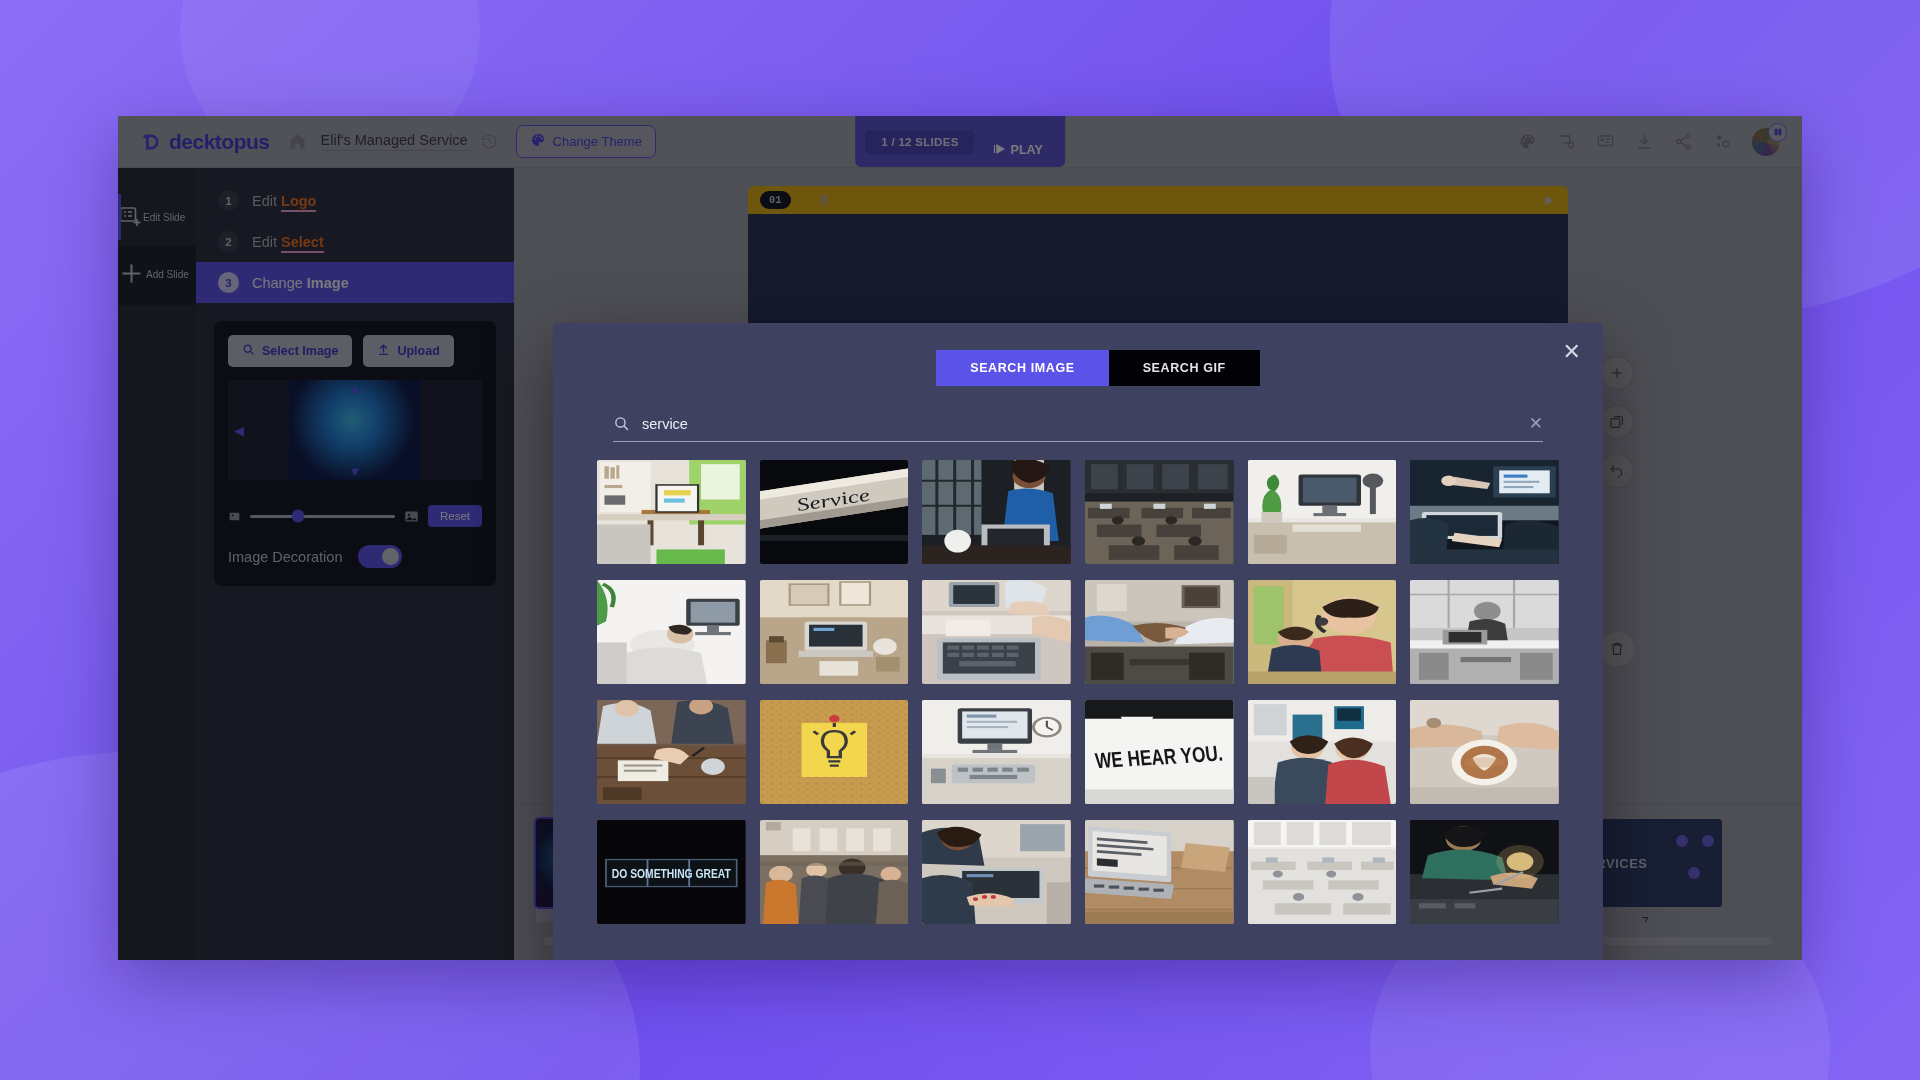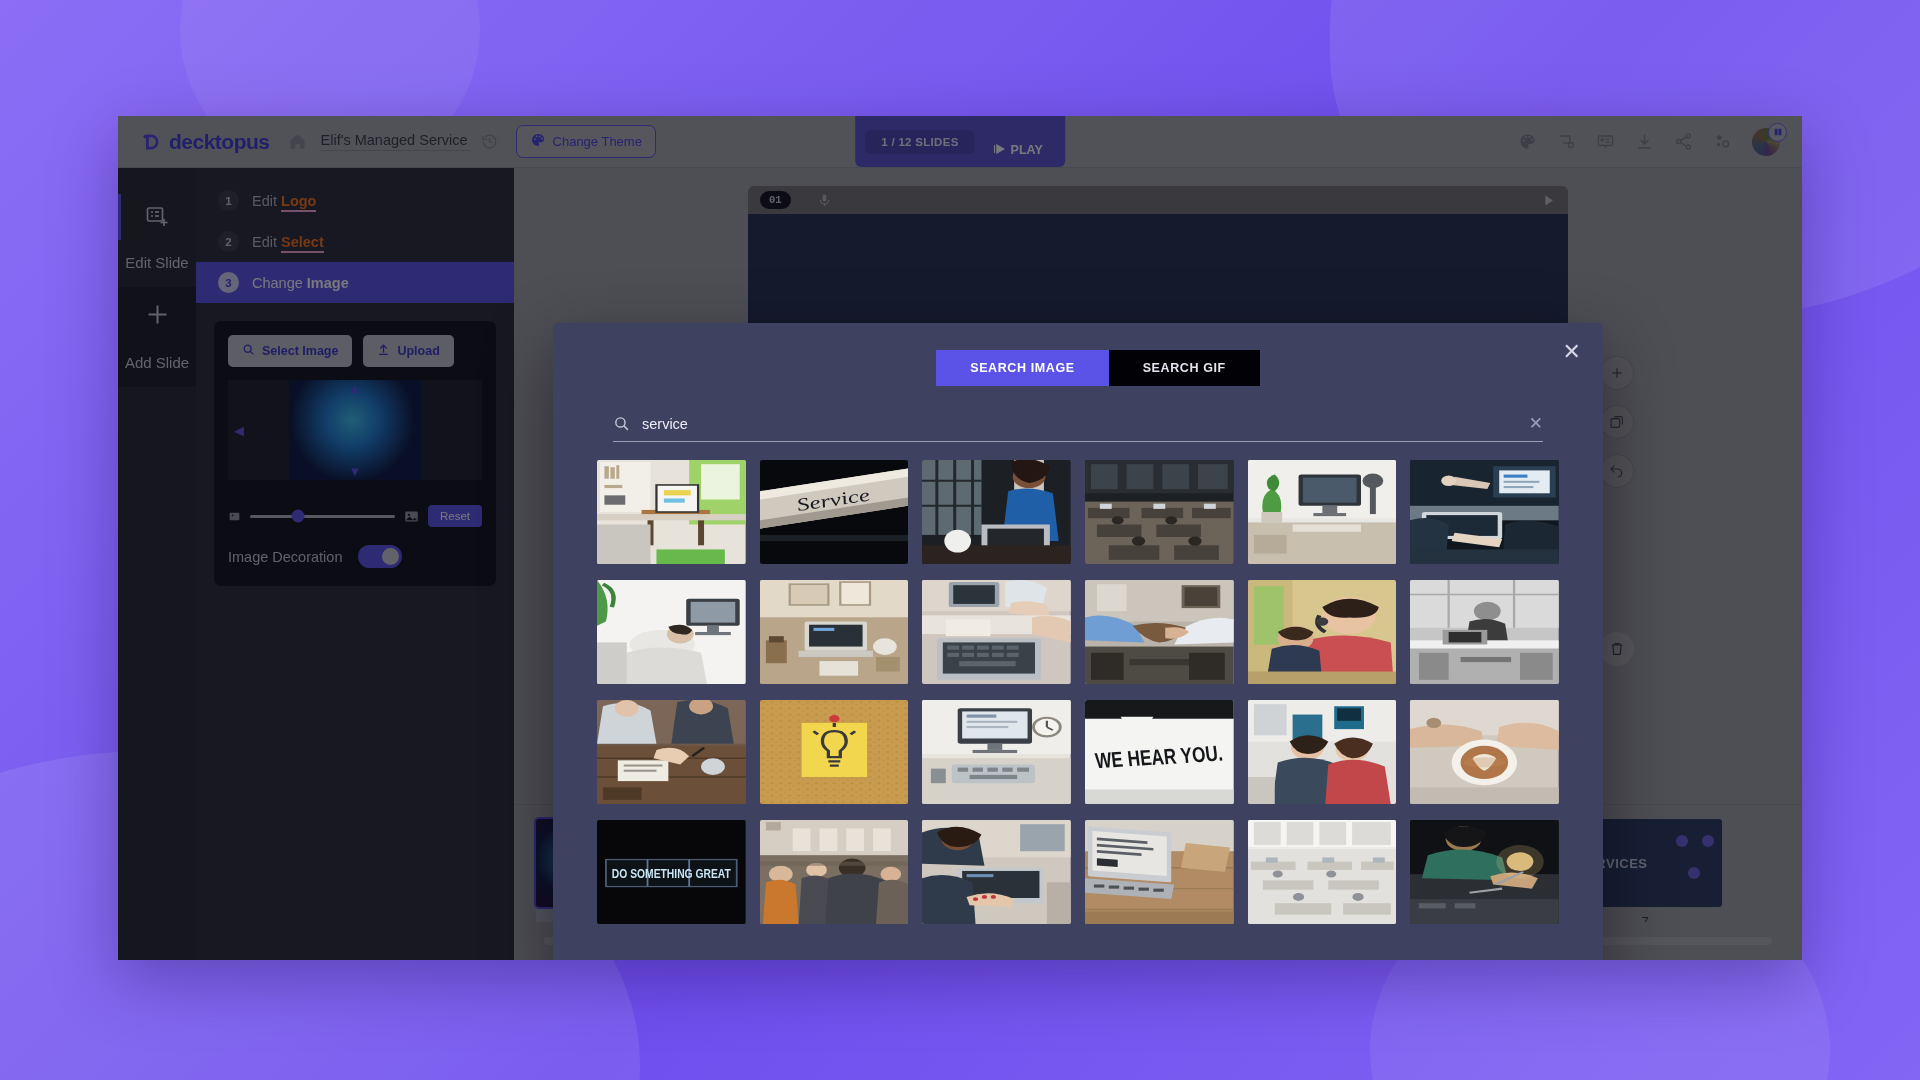--- a/index.html
+++ b/index.html
@@ -118,23 +118,23 @@
 
   
   #rail {
     width: 78px; flex: 0 0 78px;
     background: #26262f;
     padding-top: 22px;
     display: flex; flex-direction: column; align-items: center;
   }
   .rail-item {
     width: 100%;
-    display: flex; flex-direction: column; align-items: center;
-    gap: 23px; padding: 14px 0 16px;
-    color: #cfcfd6; font-size: 15px; cursor: pointer;
+    display: flex; flex-direction: row; align-items: center;
+    gap: 1px; padding: 14px 0 16px;
+    color: #cfcfd6; font-size: 10px; cursor: pointer;
     position: relative;
   }
   .rail-item.active::before {
     content: ""; position: absolute; left: 0; top: 4px;
     width: 3px; height: 46px; background: #5b52e8;
   }
   .rail-item.sel { background: #1b1b22; }
 
   
   #editor {
@@ -237,21 +237,21 @@
     padding: 18px 0 0 0;
   }
   #slide-stage {
     margin: 0 auto;
     width: 820px; height: 500px;
     display: flex; flex-direction: column;
     position: relative;
   }
   .slide-topbar {
     height: 28px; flex: 0 0 28px;
-    background: #737373;
+    background: #eab308;
     border-top-left-radius: 6px; border-top-right-radius: 6px;
     display: flex; align-items: center;
     padding: 0 12px; gap: 26px;
   }
   .slide-num-badge {
     background: #101018; color: #cdcdd6;
     font-size: 10.5px; font-weight: bold;
     padding: 3px 9px; border-radius: 9px;
     font-family: "Liberation Mono", monospace;
   }

